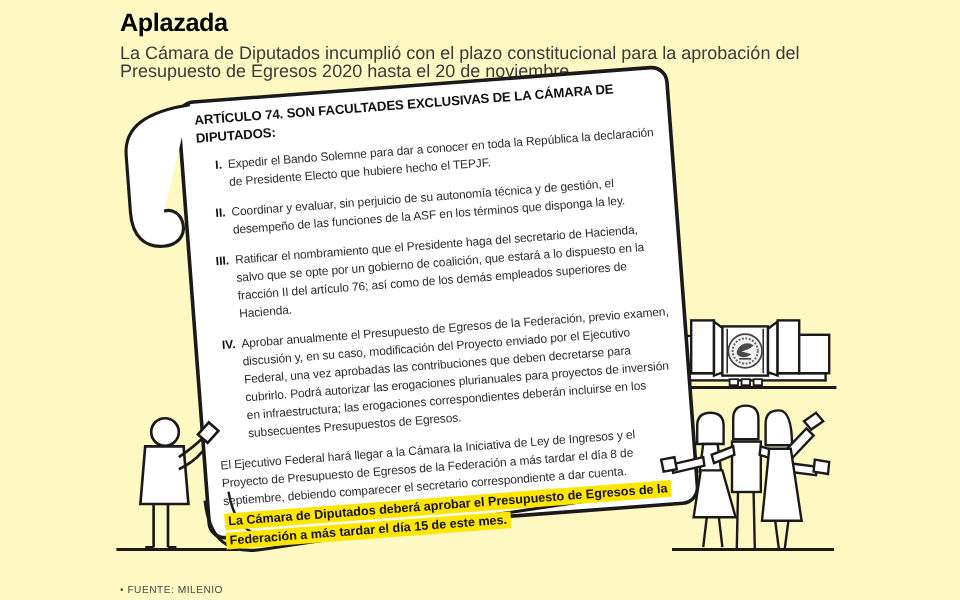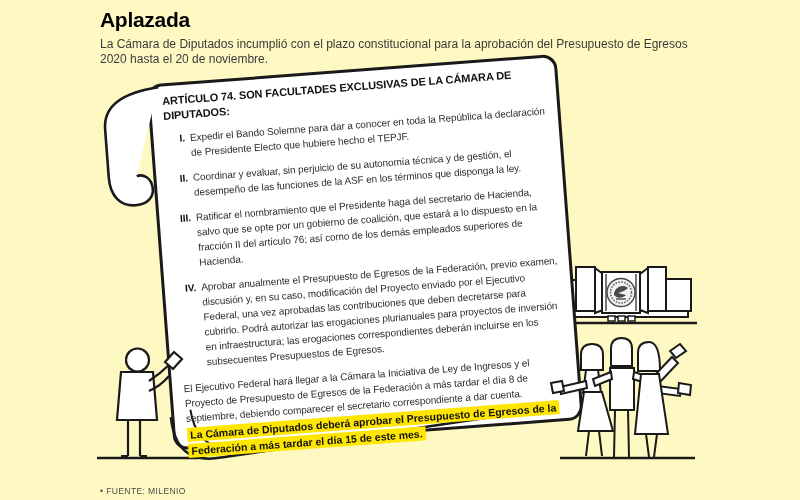--- a/index.html
+++ b/index.html
@@ -4,21 +4,21 @@
 <style>
   html,body { margin:0; padding:0; background:#ffffff; }
   .stage {
     position:relative; width:800px; height:500px; overflow:hidden;
     background:#fef9c3; font-family:"Liberation Sans", sans-serif;
     color:#222;
   }
   
   .hdr { position:absolute; left:100px; top:8px; width:620px; }
   .title { font-size:21px; font-weight:bold; letter-spacing:-0.3px; color:#000; line-height:1.1; }
-  .subtitle { margin-top:6px; width:598px; font-size:12px; line-height:15px; color:#3a3a3a; }
+  .subtitle { margin-top:6px; width:598px; font-size:15px; line-height:15px; color:#3a3a3a; }
   
   .art { position:absolute; left:0; top:0; width:800px; height:500px; }
   
   .sheet-text {
     position:absolute; left:148px; top:86px; width:408px; height:364px;
     transform:rotate(-4.3deg); transform-origin:0 0;
     box-sizing:border-box; padding:9px 13px 0 13px;
     font-size:10px; line-height:15px; color:#2d2d2d;
   }
   .sheet-heading { font-size:11px; font-weight:bold; letter-spacing:-0.1px; color:#111; margin-bottom:8px; }

